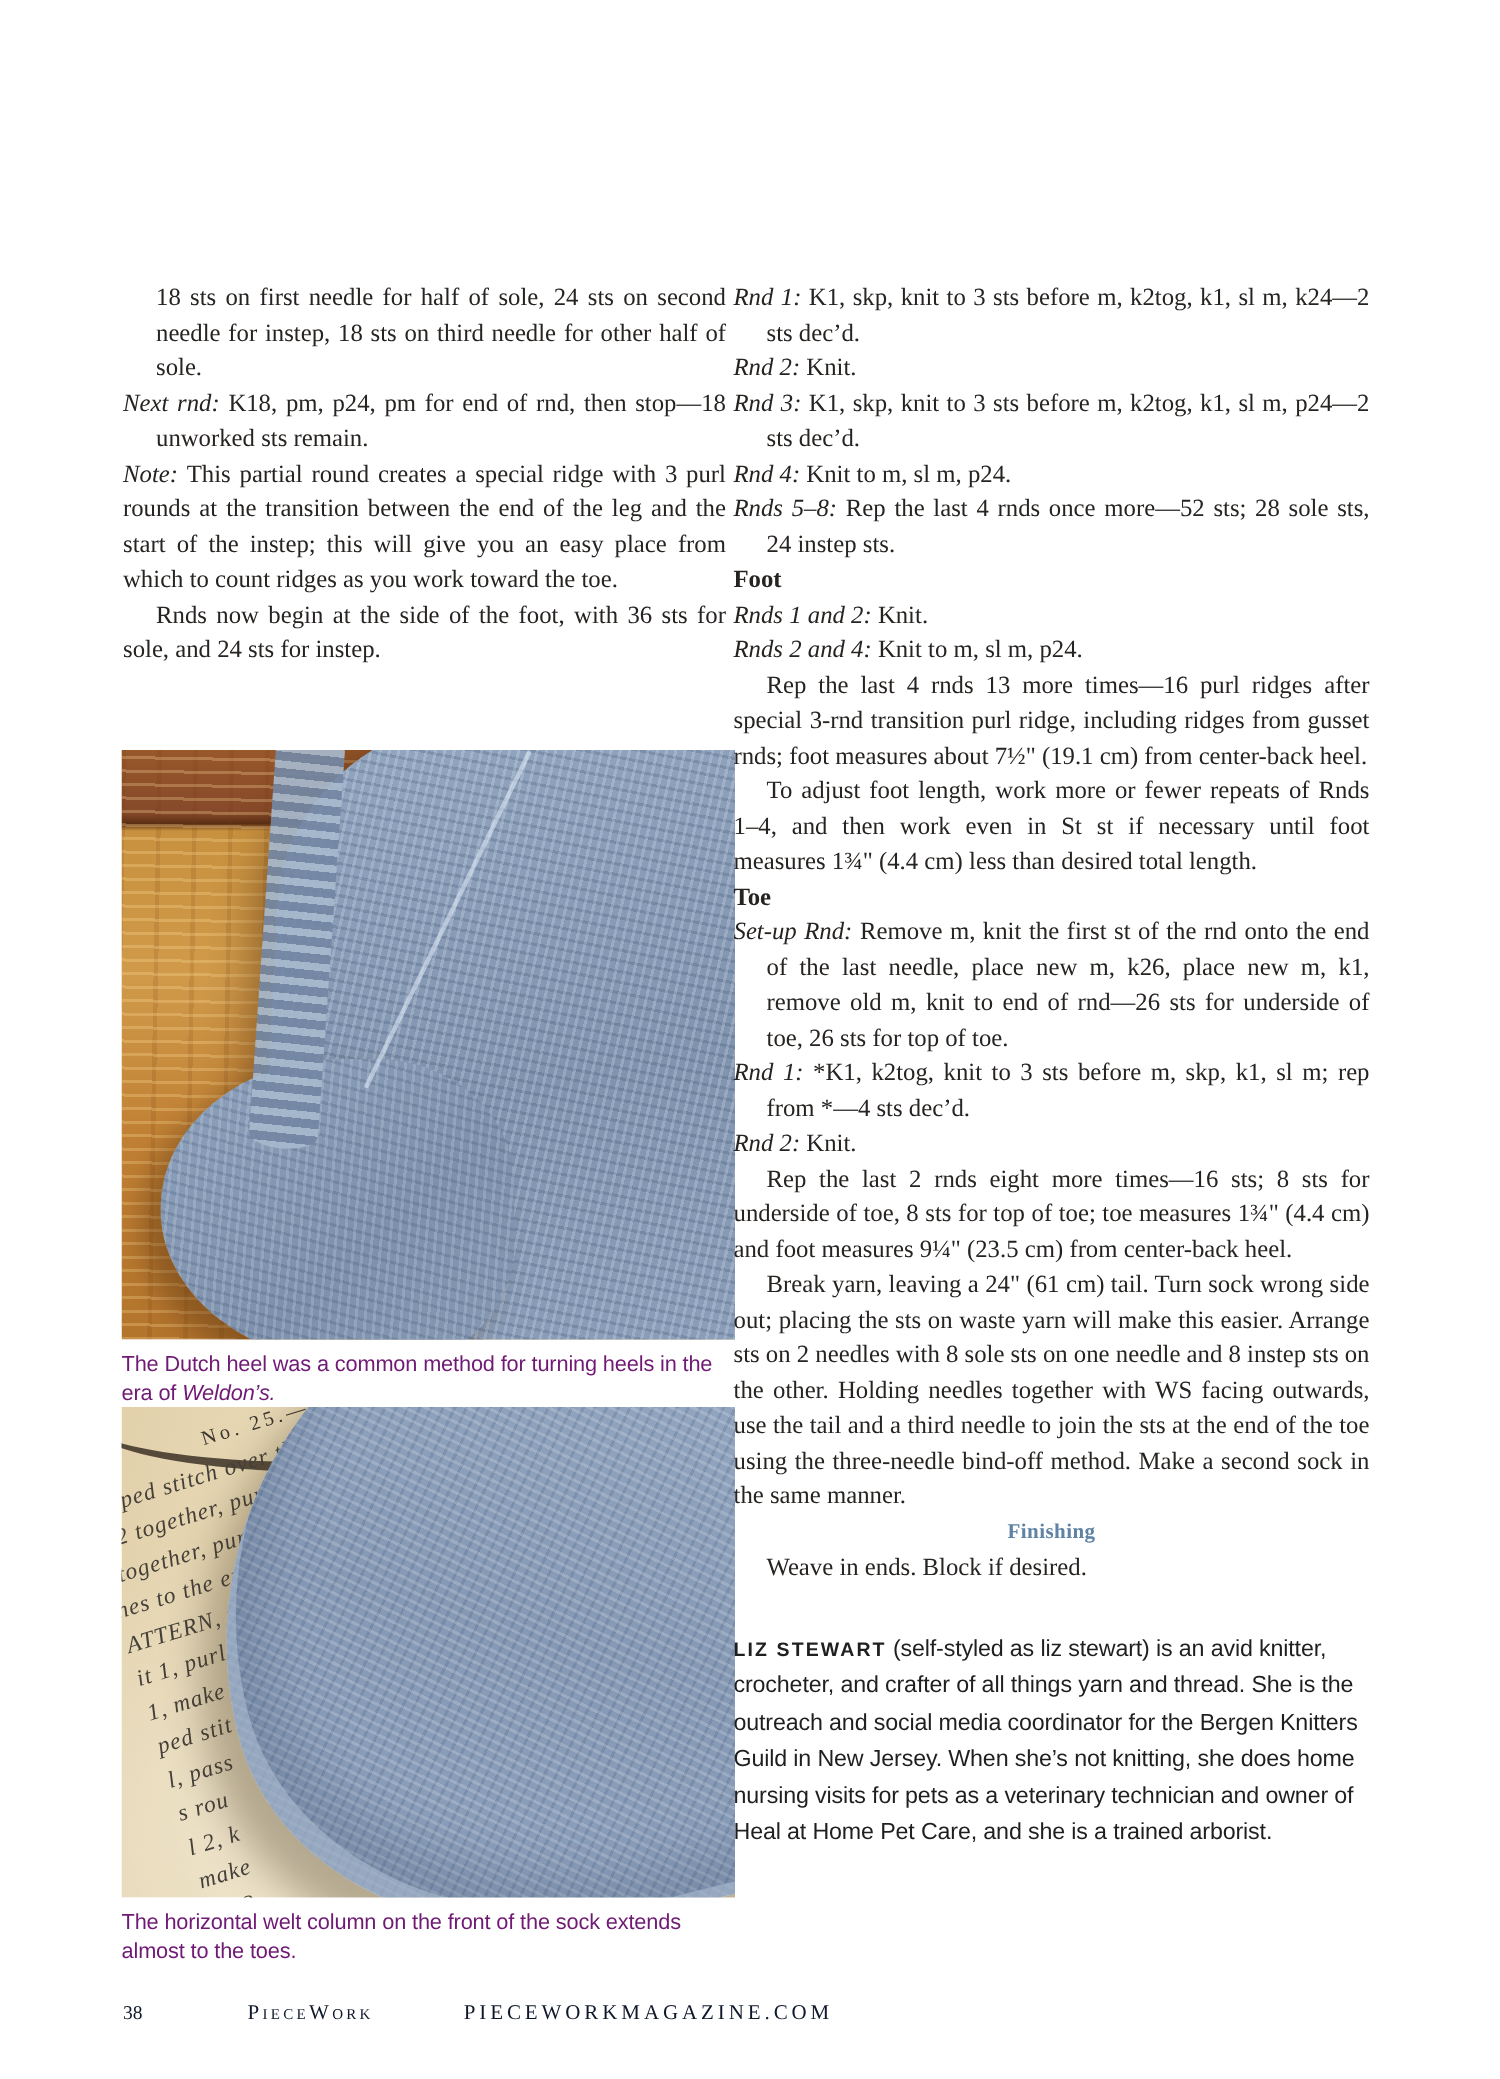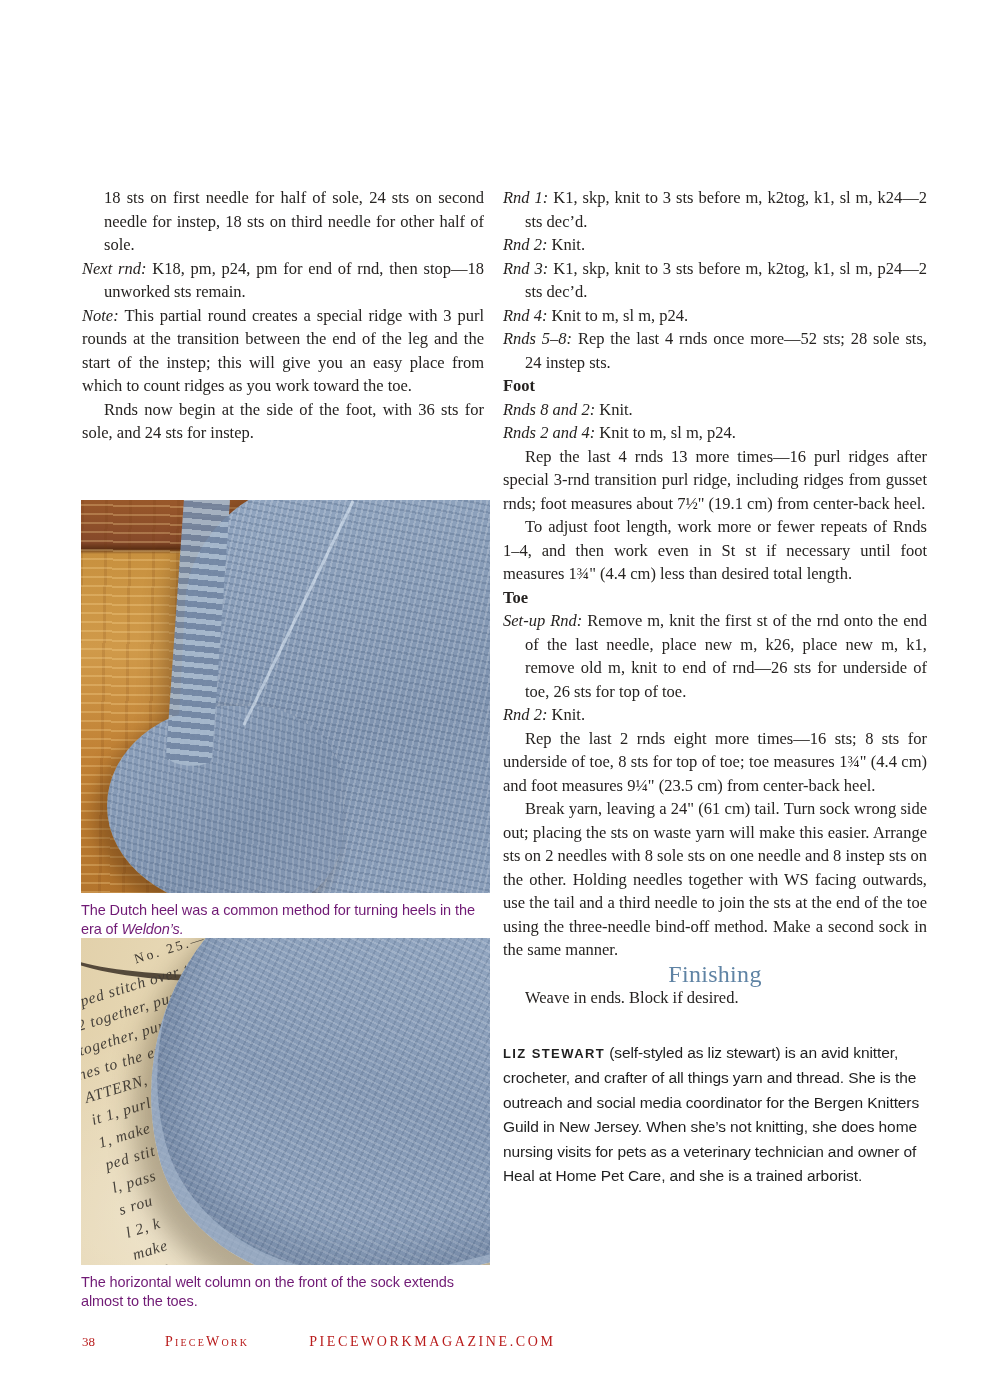--- a/index.html
+++ b/index.html
@@ -1,28 +1,28 @@
 <!DOCTYPE html>
 <html><head>
 <meta charset="utf-8">
 <style>
   html,body{margin:0;padding:0;background:#ffffff;}
   .page{position:relative;width:1000px;height:1386px;background:#ffffff;overflow:hidden;
         font-family:"Liberation Serif",serif;color:#262321;}
   
   .col{position:absolute;top:186px;font-size:16.5px;line-height:23.5px;}
   .col-left{left:82px;width:402px;}
-  .col-right{left:503px;width:424px;}
+  .col-right{left:489px;width:424px;}
   .col p{margin:0;text-align:justify;}
   .p-cont{padding-left:22px;}
   .p-hang{padding-left:22px;text-indent:-22px;}
   .p-indent{text-indent:22px;}
   .p-flush{}
   .p-head{font-weight:bold;}
-  .p-fin{text-align:center !important;font-weight:normal;color:#5f83a4;font-size:24px;
+  .p-fin{text-align:center !important;font-weight:bold;color:#5f83a4;font-size:14px;
          letter-spacing:.3px;margin-top:1px !important;}
   .p-bio{font-family:"Liberation Sans",sans-serif;font-size:15.5px;line-height:24.5px;
          margin-top:31px !important;text-align:left !important;color:#1f1f1f;letter-spacing:-0.1px;}
   .seg-i{font-style:italic;}
   .seg-b{font-weight:bold;}
   .seg-bn{font-weight:700;font-size:13px;letter-spacing:1.4px;}
   .seg-bt{}
   
   .photo{position:absolute;overflow:hidden;}
   .photo1{left:81px;top:500px;width:409px;height:393px;}
@@ -71,21 +71,21 @@
      border-radius:52% 14% 28% 48% / 58% 24% 34% 42%;
      box-shadow:-22px 16px 26px rgba(70,55,30,.35),
                 inset 16px -14px 0 -6px rgba(168,185,206,.65),
                 inset 30px -28px 34px rgba(50,70,100,.22);}
   
   .caption{position:absolute;left:81px;width:404px;font-family:"Liberation Sans",sans-serif;
      font-size:14.5px;line-height:19px;color:#701a75;letter-spacing:-0.1px;}
   .caption1{top:901px;}
   .caption2{top:1273px;}
   
-  .footer{position:absolute;left:82px;top:1334px;display:flex;align-items:baseline;color:#b91c1c;}
+  .footer{position:absolute;left:82px;top:1334px;display:flex;align-items:baseline;color:#0f172a;}
   .footer .pageno{font-size:13px;margin-right:70px;}
   .footer .mag{font-size:14px;font-variant:small-caps;letter-spacing:2.2px;margin-right:60px;}
   .footer .url{font-size:14px;letter-spacing:2.6px;text-transform:uppercase;}
 </style>
 </head>
 <body>
 
 <div class="page">
 
   <div class="col col-left">
@@ -136,26 +136,27 @@
 
   <div class="caption caption2"><span>The horizontal welt column on the front of the sock extends almost to the toes.</span></div>
 
   <div class="col col-right">
       <p class="p-hang"><span class="seg-i">Rnd 1: </span><span>K1, skp, knit to 3 sts before m, k2tog, k1, sl m, k24—2 sts dec’d.</span></p>
       <p class="p-hang"><span class="seg-i">Rnd 2: </span><span>Knit.</span></p>
       <p class="p-hang"><span class="seg-i">Rnd 3: </span><span>K1, skp, knit to 3 sts before m, k2tog, k1, sl m, p24—2 sts dec’d.</span></p>
       <p class="p-hang"><span class="seg-i">Rnd 4: </span><span>Knit to m, sl m, p24.</span></p>
       <p class="p-hang"><span class="seg-i">Rnds 5–8: </span><span>Rep the last 4 rnds once more—52 sts; 28 sole sts, 24 instep sts.</span></p>
       <p class="p-head"><span class="seg-b">Foot</span></p>
-      <p class="p-hang"><span class="seg-i">Rnds 8 and 2: </span><span>Knit.</span></p>
+      <p class="p-hang"><span class="seg-i">Rnds 1 and 2: </span><span>Knit.</span></p>
       <p class="p-hang"><span class="seg-i">Rnds 2 and 4: </span><span>Knit to m, sl m, p24.</span></p>
       <p class="p-indent"><span>Rep the last 4 rnds 13 more times—16 purl ridges after special 3-rnd transition purl ridge, including ridges from gusset rnds; foot measures about 7½" (19.1 cm) from center-back heel.</span></p>
       <p class="p-indent"><span>To adjust foot length, work more or fewer repeats of Rnds 1–4, and then work even in St st if necessary until foot measures 1¾" (4.4 cm) less than desired total length.</span></p>
       <p class="p-head"><span class="seg-b">Toe</span></p>
       <p class="p-hang"><span class="seg-i">Set-up Rnd: </span><span>Remove m, knit the first st of the rnd onto the end of the last needle, place new m, k26, place new m, k1, remove old m, knit to end of rnd—26 sts for underside of toe, 26 sts for top of toe.</span></p>
+      <p class="p-hang"><span class="seg-i">Rnd 1: </span><span>*K1, k2tog, knit to 3 sts before m, skp, k1, sl m; rep from *—4 sts dec’d.</span></p>
       <p class="p-hang"><span class="seg-i">Rnd 2: </span><span>Knit.</span></p>
       <p class="p-indent"><span>Rep the last 2 rnds eight more times—16 sts; 8 sts for underside of toe, 8 sts for top of toe; toe measures 1¾" (4.4 cm) and foot measures 9¼" (23.5 cm) from center-back heel.</span></p>
       <p class="p-indent"><span>Break yarn, leaving a 24" (61 cm) tail. Turn sock wrong side out; placing the sts on waste yarn will make this easier. Arrange sts on 2 needles with 8 sole sts on one needle and 8 instep sts on the other. Holding needles together with WS facing outwards, use the tail and a third needle to join the sts at the end of the toe using the three-needle bind-off method. Make a second sock in the same manner.</span></p>
       <p class="p-fin"><span>Finishing</span></p>
       <p class="p-indent"><span>Weave in ends. Block if desired.</span></p>
       <p class="p-bio"><span class="seg-bn">LIZ STEWART</span><span class="seg-bt"> (self-styled as liz stewart) is an avid knitter, crocheter, and crafter of all things yarn and thread. She is the outreach and social media coordinator for the Bergen Knitters Guild in New Jersey. When she’s not knitting, she does home nursing visits for pets as a veterinary technician and owner of Heal at Home Pet Care, and she is a trained arborist.</span></p>
     </div>
 
   <div class="footer">
     <span class="pageno">38</span>

